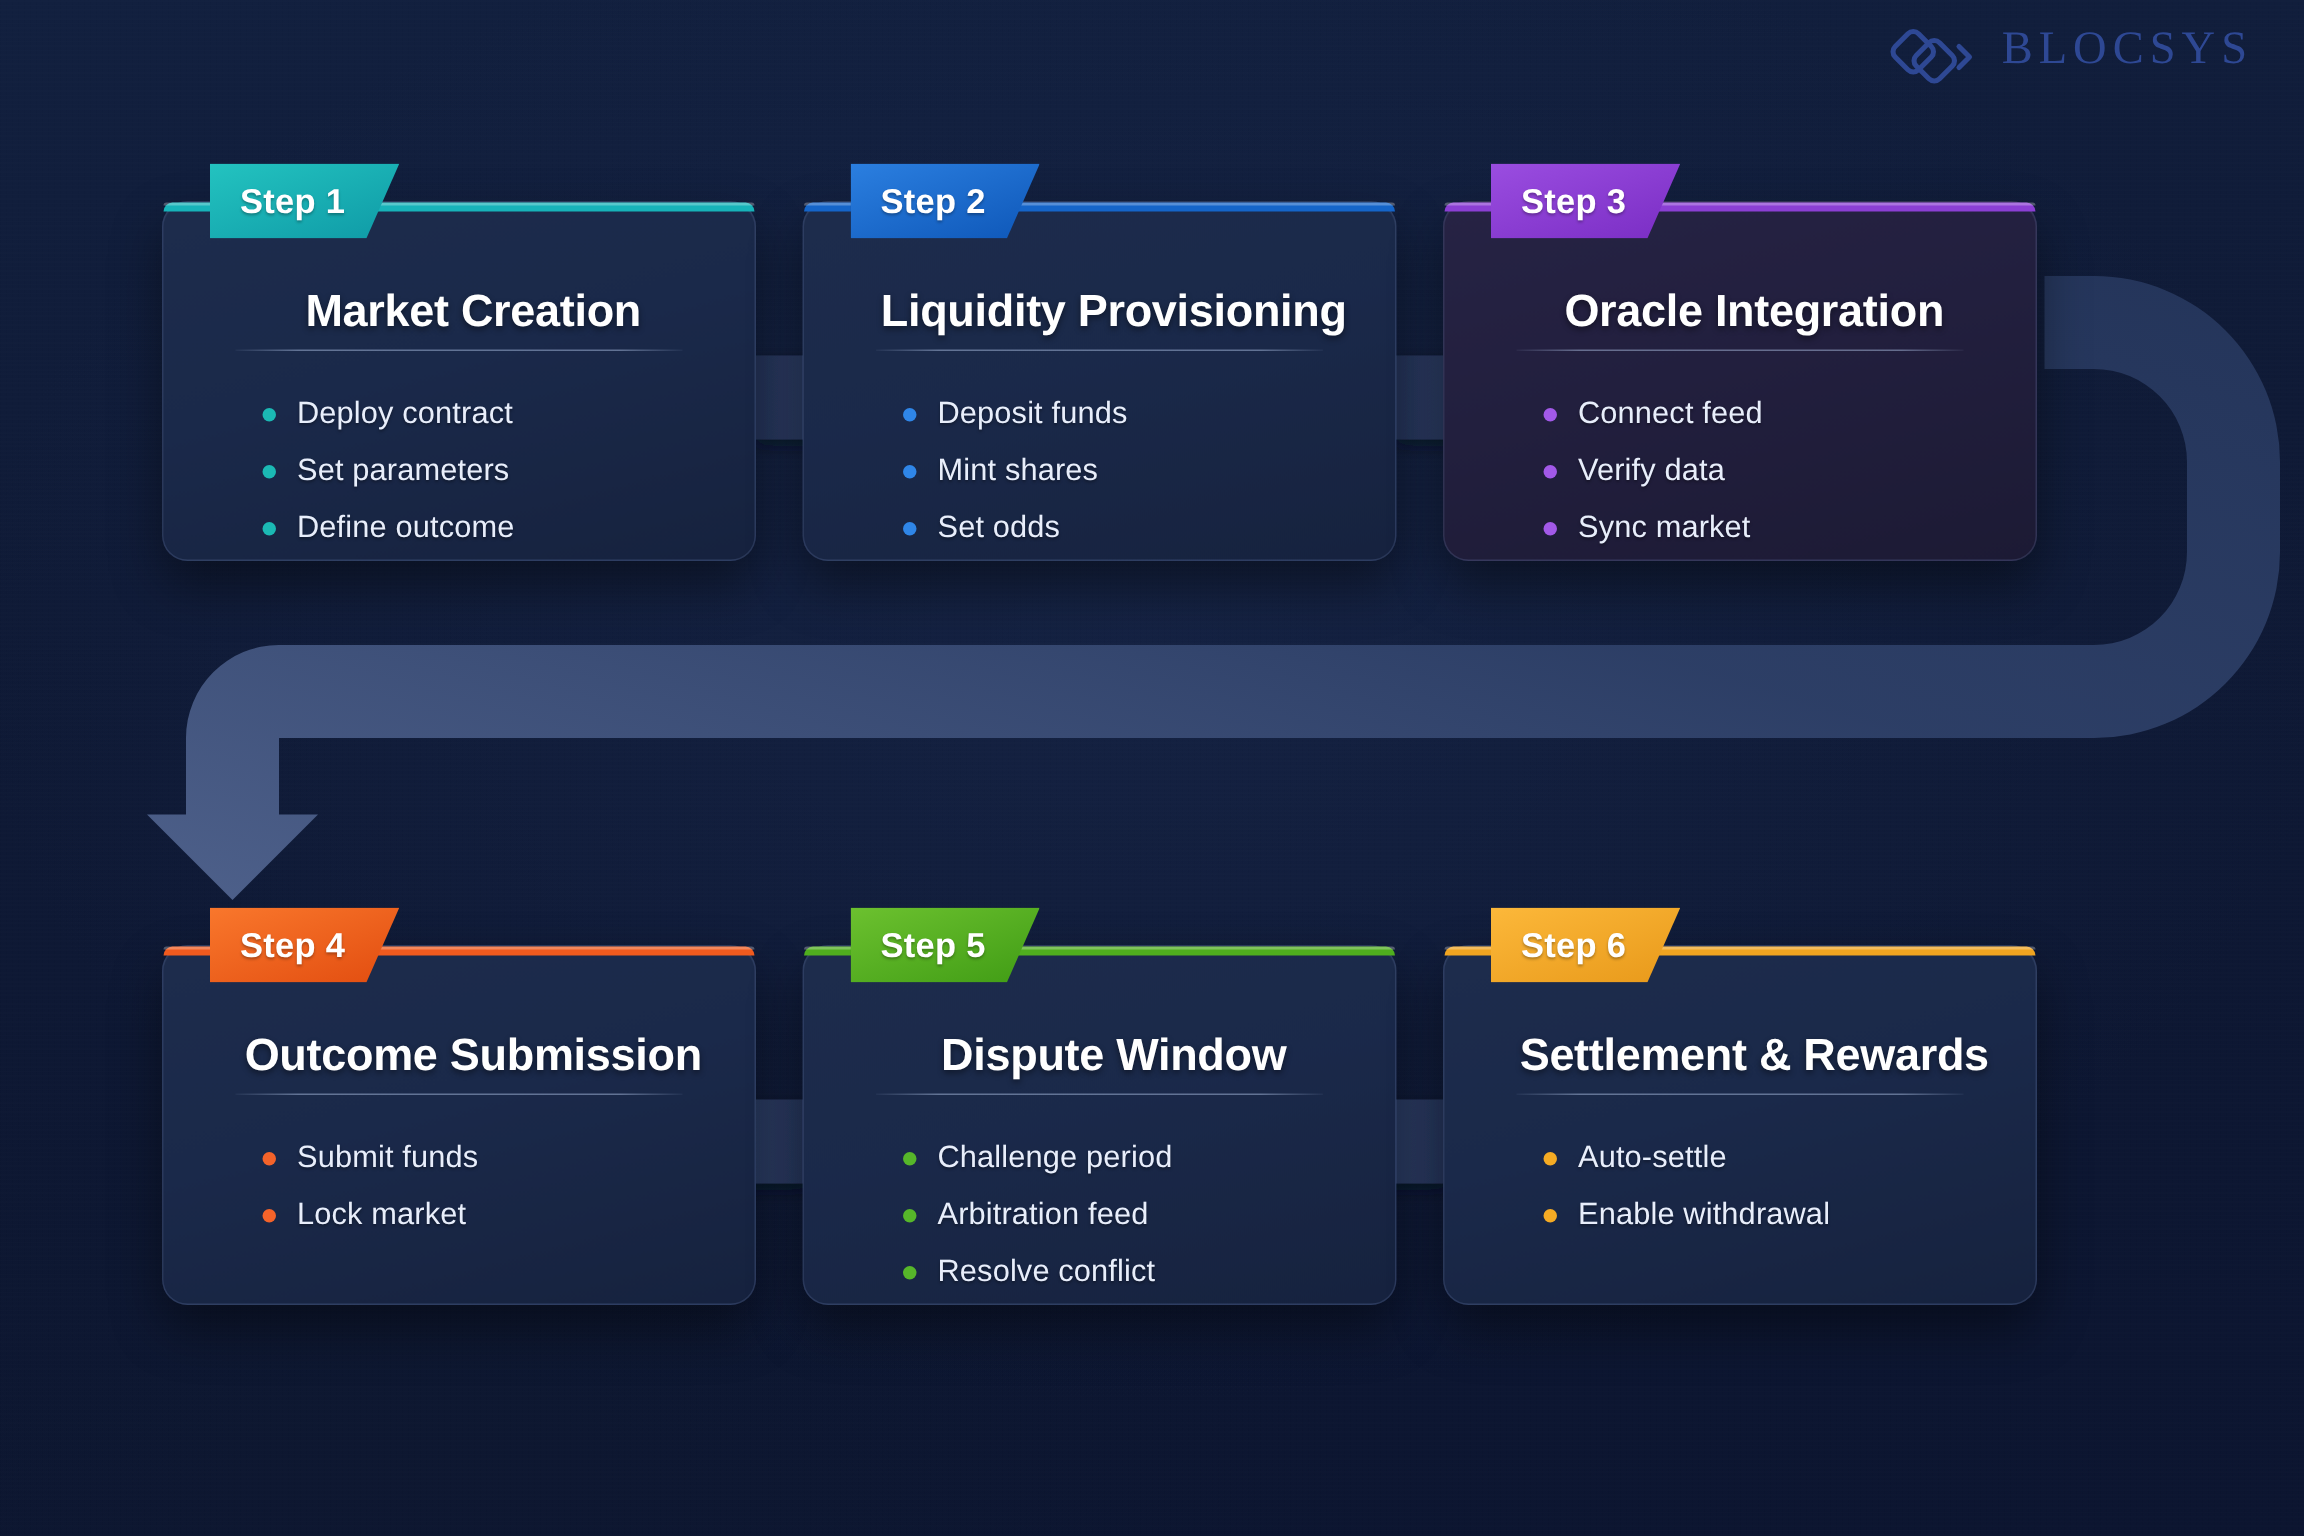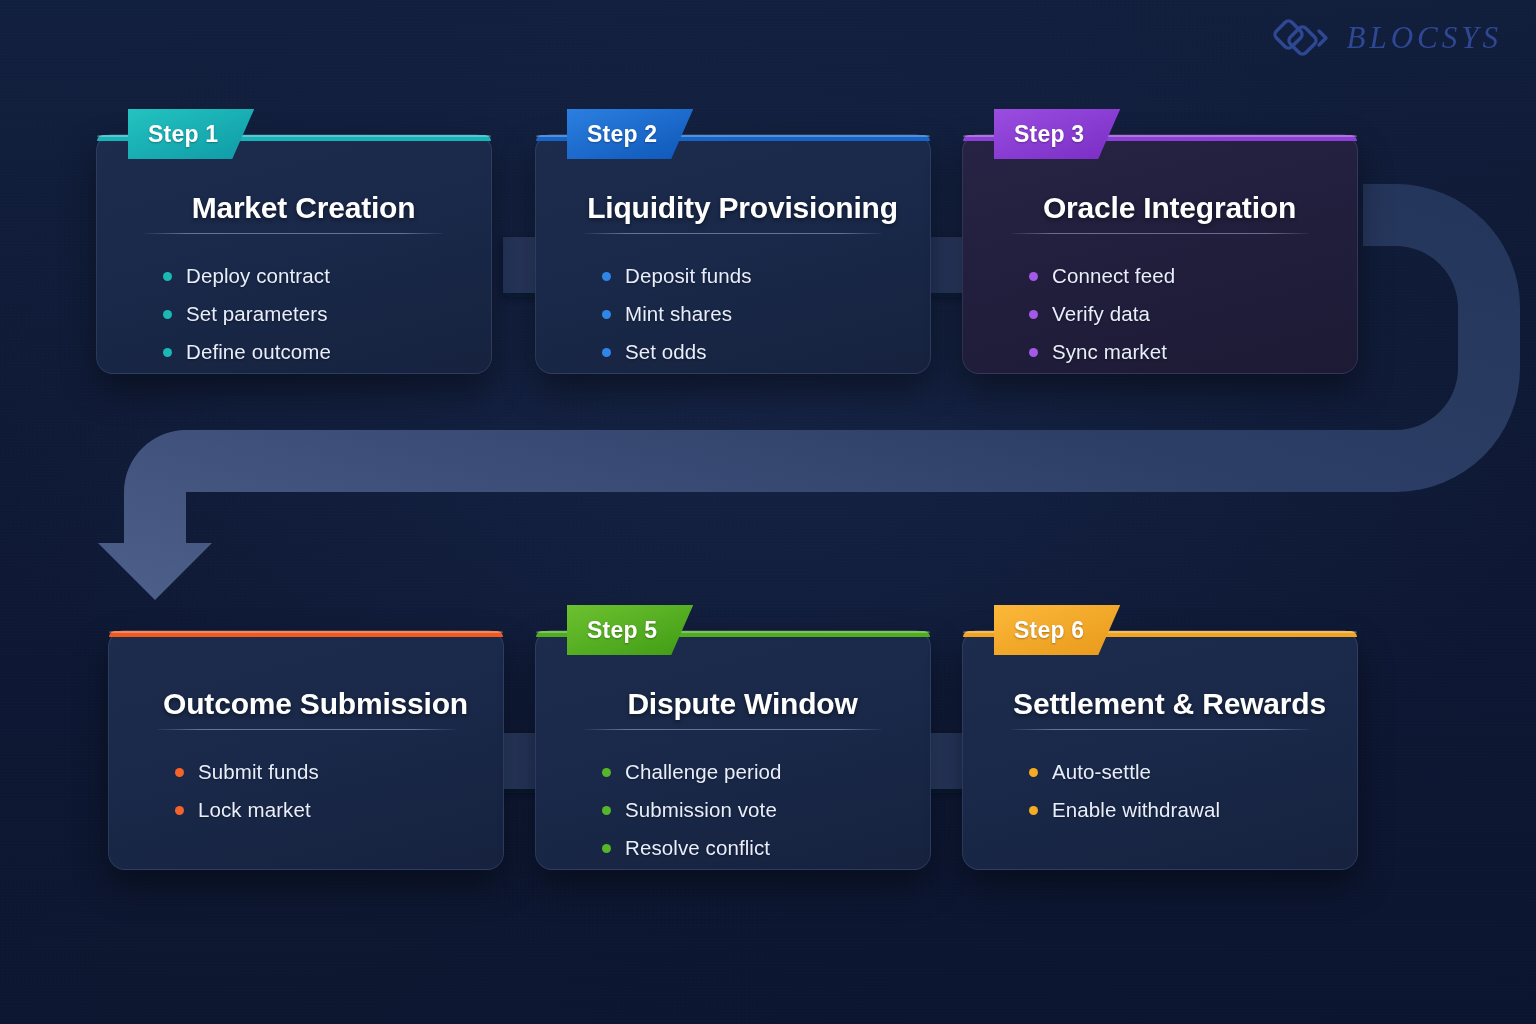--- a/index.html
+++ b/index.html
@@ -23,21 +23,21 @@
     background-image:
       repeating-linear-gradient(0deg, rgba(255,255,255,0.012) 0px, rgba(255,255,255,0.012) 1px, transparent 1px, transparent 3px),
       repeating-linear-gradient(90deg, rgba(0,0,0,0.02) 0px, rgba(0,0,0,0.02) 1px, transparent 1px, transparent 4px);
     pointer-events:none;
   }
   #arrowLayer { position:absolute; inset:0; }
 
   
   .logo {
     position:absolute; top:14px; right:34px;
-    display:flex; align-items:center; gap:14px;font-style:italic;
+    display:flex; align-items:flex-start; gap:14px;
   }
   .logo-text {
     font-family:"Liberation Serif", serif;
     font-size:31px; letter-spacing:4.0px;
     color:#2e4894; font-weight:400;
   }
 
   
   .card {
     position:absolute;
@@ -167,21 +167,21 @@
       <g fill="none" stroke="#2e4894" stroke-width="3.4" stroke-linejoin="round">
         <rect x="6.5" y="9.5" width="22" height="22" rx="5" transform="rotate(45 17.5 20.5)"></rect>
         <rect x="20.5" y="15.5" width="22" height="22" rx="5" transform="rotate(45 31.5 26.5)"></rect>
       </g>
       <path d="M48 17 L55 24 L48 31" fill="none" stroke="#2e4894" stroke-width="3.4" stroke-linecap="round" stroke-linejoin="round"></path>
     </svg>
     <span class="logo-text">BLOCSYS</span>
   </div>
 
   <div id="cards">
-      <div class="card" style="left: 96px; top: 134px;">
+      <div class="card" style="left: 108px; top: 134px;">
         <div class="accent-bar" style="background: rgb(23, 179, 185);"></div>
         <div class="badge" style="background: linear-gradient(160deg, rgb(35, 195, 192) 0%, rgb(15, 154, 166) 100%);">Step 1</div>
         <div class="card-title">Market Creation</div>
         <div class="divider"></div>
         <ul class="bullets">
           <li>
             <span class="dot" style="background: rgb(27, 185, 180);"></span>
             <span>Deploy contract</span>
           </li>
           <li>
@@ -229,20 +229,21 @@
             <span>Verify data</span>
           </li>
           <li>
             <span class="dot" style="background: rgb(162, 89, 232);"></span>
             <span>Sync market</span>
           </li>
         </ul>
       </div>
       <div class="card" style="left: 108px; top: 630px;">
         <div class="accent-bar" style="background: rgb(240, 90, 30);"></div>
+        <div class="badge" style="background: linear-gradient(160deg, rgb(249, 119, 44) 0%, rgb(226, 77, 16) 100%);">Step 4</div>
         <div class="card-title">Outcome Submission</div>
         <div class="divider"></div>
         <ul class="bullets">
           <li>
             <span class="dot" style="background: rgb(244, 99, 42);"></span>
             <span>Submit funds</span>
           </li>
           <li>
             <span class="dot" style="background: rgb(244, 99, 42);"></span>
             <span>Lock market</span>
@@ -254,21 +255,21 @@
         <div class="badge" style="background: linear-gradient(160deg, rgb(108, 193, 47) 0%, rgb(64, 156, 21) 100%);">Step 5</div>
         <div class="card-title">Dispute Window</div>
         <div class="divider"></div>
         <ul class="bullets">
           <li>
             <span class="dot" style="background: rgb(86, 182, 42);"></span>
             <span>Challenge period</span>
           </li>
           <li>
             <span class="dot" style="background: rgb(86, 182, 42);"></span>
-            <span>Submission vote</span>
+            <span>Arbitration feed</span>
           </li>
           <li>
             <span class="dot" style="background: rgb(86, 182, 42);"></span>
             <span>Resolve conflict</span>
           </li>
         </ul>
       </div>
       <div class="card" style="left: 962px; top: 630px; padding-left: 22px;">
         <div class="accent-bar" style="background: rgb(240, 164, 32);"></div>
         <div class="badge" style="background: linear-gradient(160deg, rgb(252, 184, 58) 0%, rgb(232, 153, 26) 100%);">Step 6</div>

